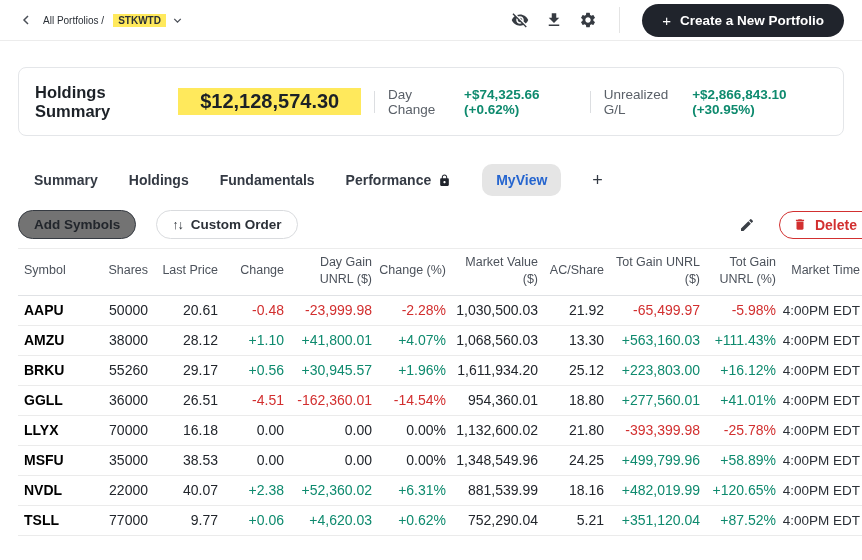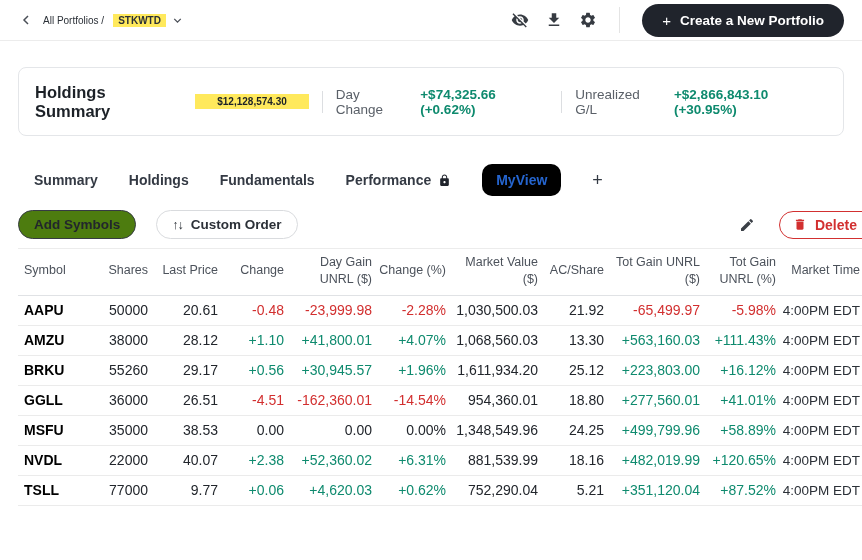--- a/index.html
+++ b/index.html
@@ -35,46 +35,46 @@
   .create-btn .plus { font-weight: normal; font-size: 15px; }
   
   .summary-card {
     margin: 26px 18px 0 18px;
     border: 1px solid #e4e6e9; border-radius: 8px;
     height: 69px;
     display: flex; align-items: center; gap: 13px;
     padding: 0 16px;
   }
   .summary-title { font-size: 16.5px; font-weight: bold; color: #1c2127; margin-right: 4px; }
-  .summary-total { font-size: 10px; font-weight: bold; color: #1c2127; background: #ffe95c; padding: 2px 22px; }
+  .summary-total { font-size: 20px; font-weight: bold; color: #1c2127; background: #ffe95c; padding: 2px 22px; }
   .sum-div { width: 1px; height: 22px; background: #dcdee1; }
   .sum-label { font-size: 13.5px; color: #5a6068; }
   .sum-val { font-size: 13.5px; font-weight: bold; color: #0e8a6e; }
   
   .tabs {
     margin: 27px 18px 6px 34px;
     display: flex; align-items: center; gap: 31px;
     height: 34px;
   }
   .tab { font-size: 14px; font-weight: bold; color: #343a44; display: flex; align-items: center; gap: 7px; cursor: pointer; }
   .tab svg { width: 13px; height: 13px; fill: #20242c; }
-  .tab.active { color: #2565cf; background: #000000; padding: 8px 14px; border-radius: 10px; }
+  .tab.active { color: #2565cf; background: #e5e5e5; padding: 8px 14px; border-radius: 10px; }
   .tab-add { font-size: 18px; font-weight: normal; color: #343a44; cursor: pointer; }
   
   .toolbar {
     margin: 13px 0 0 18px; width: 844px;
     display: flex; align-items: center;
   }
   .pill {
     border-radius: 999px; background: #fff; cursor: pointer;
     font-family: "Liberation Sans", sans-serif;
     font-size: 13.5px; font-weight: bold; color: #22262c;
     padding: 6px 15px; display: flex; align-items: center; gap: 8px;
   }
-  .add-symbols { border: 1.5px solid #363b42; background: #4d7c0f; }
+  .add-symbols { border: 1.5px solid #363b42; background: #737373; }
   .custom-order { border: 1px solid #d9dbde; margin-left: 20px; color: #2b3037; }
   .updown { font-size: 12.5px; letter-spacing: -1px; color: #2b3037; font-weight: normal; }
   .toolbar-right { margin-left: auto; display: flex; align-items: center; gap: 24px; }
   .edit-btn { background: none; border: none; cursor: pointer; display: flex; padding: 0; }
   .edit-btn svg { width: 16px; height: 16px; fill: #3a3f46; }
   .delete-btn {
     border: 1.5px solid #d23030; color: #d23030;
     padding: 5px 20px 5px 13px; font-size: 14px;
     margin-right: -16px;
   }
@@ -281,20 +281,33 @@
         <td class="neg">-4.51</td>
         <td class="neg">-162,360.01</td>
         <td class="neg">-14.54%</td>
         <td class="">954,360.01</td>
         <td class="">18.80</td>
         <td class="pos">+277,560.01</td>
         <td class="pos">+41.01%</td>
         <td class="time">4:00PM EDT</td>
       </tr>
       <tr>
+        <td class="sym">LLYX</td>
+        <td class="">70000</td>
+        <td class="">16.18</td>
+        <td class="">0.00</td>
+        <td class="">0.00</td>
+        <td class="">0.00%</td>
+        <td class="">1,132,600.02</td>
+        <td class="">21.80</td>
+        <td class="neg">-393,399.98</td>
+        <td class="neg">-25.78%</td>
+        <td class="time">4:00PM EDT</td>
+      </tr>
+      <tr>
         <td class="sym">MSFU</td>
         <td class="">35000</td>
         <td class="">38.53</td>
         <td class="">0.00</td>
         <td class="">0.00</td>
         <td class="">0.00%</td>
         <td class="">1,348,549.96</td>
         <td class="">24.25</td>
         <td class="pos">+499,799.96</td>
         <td class="pos">+58.89%</td>

